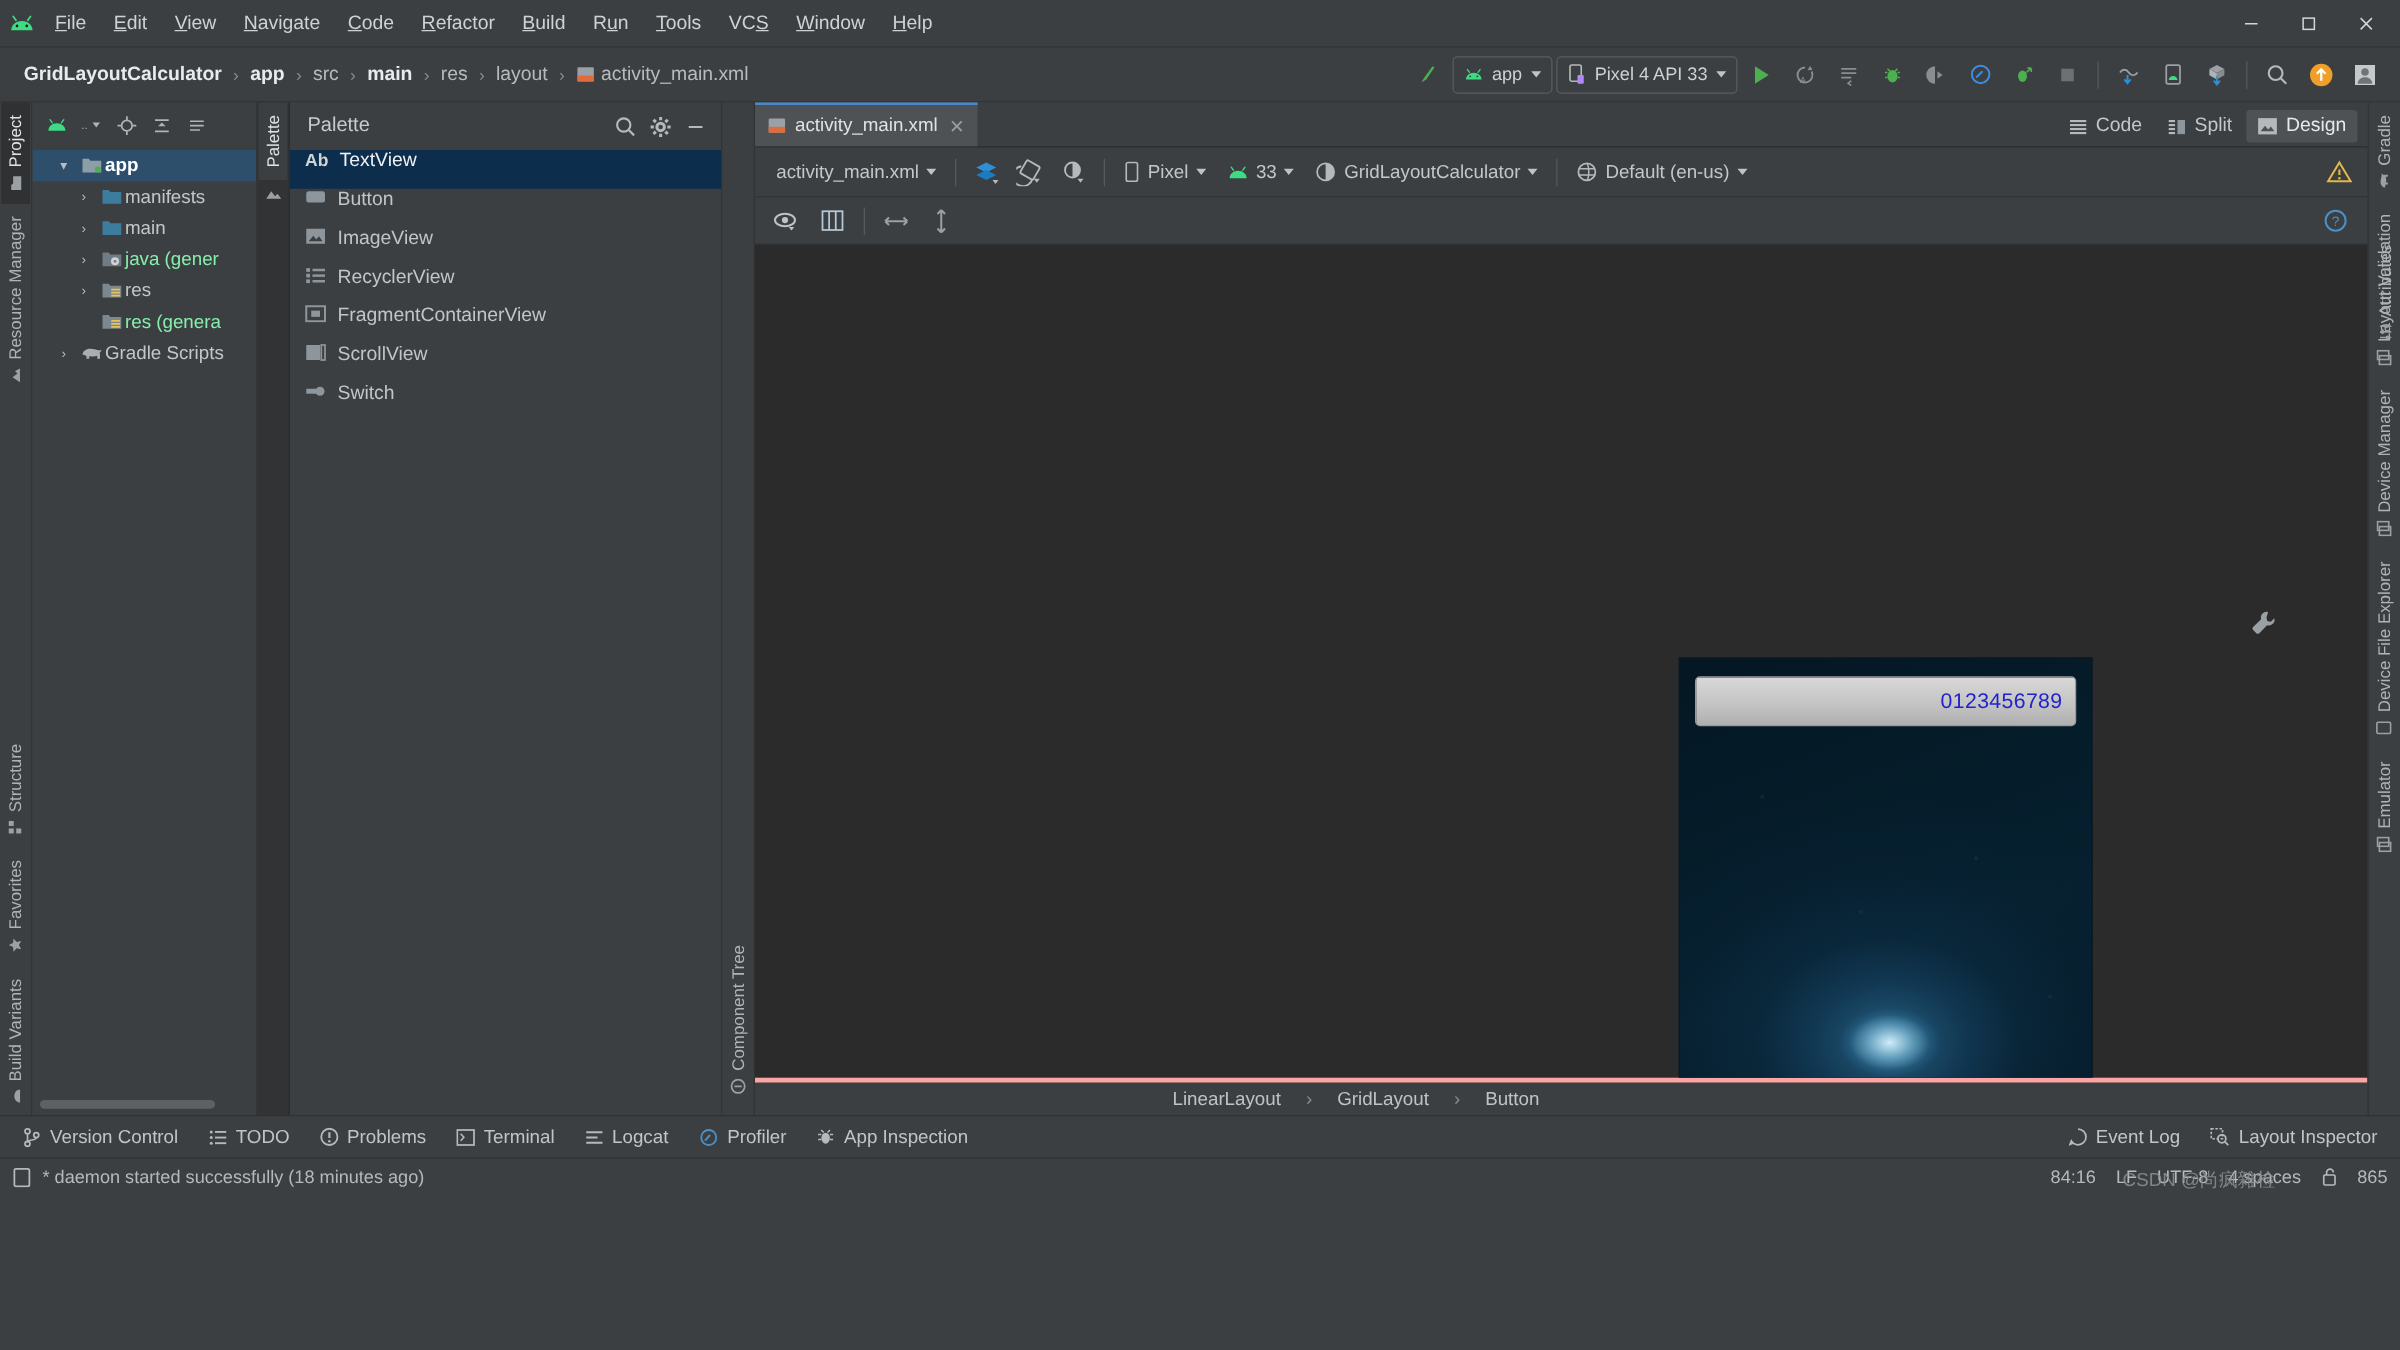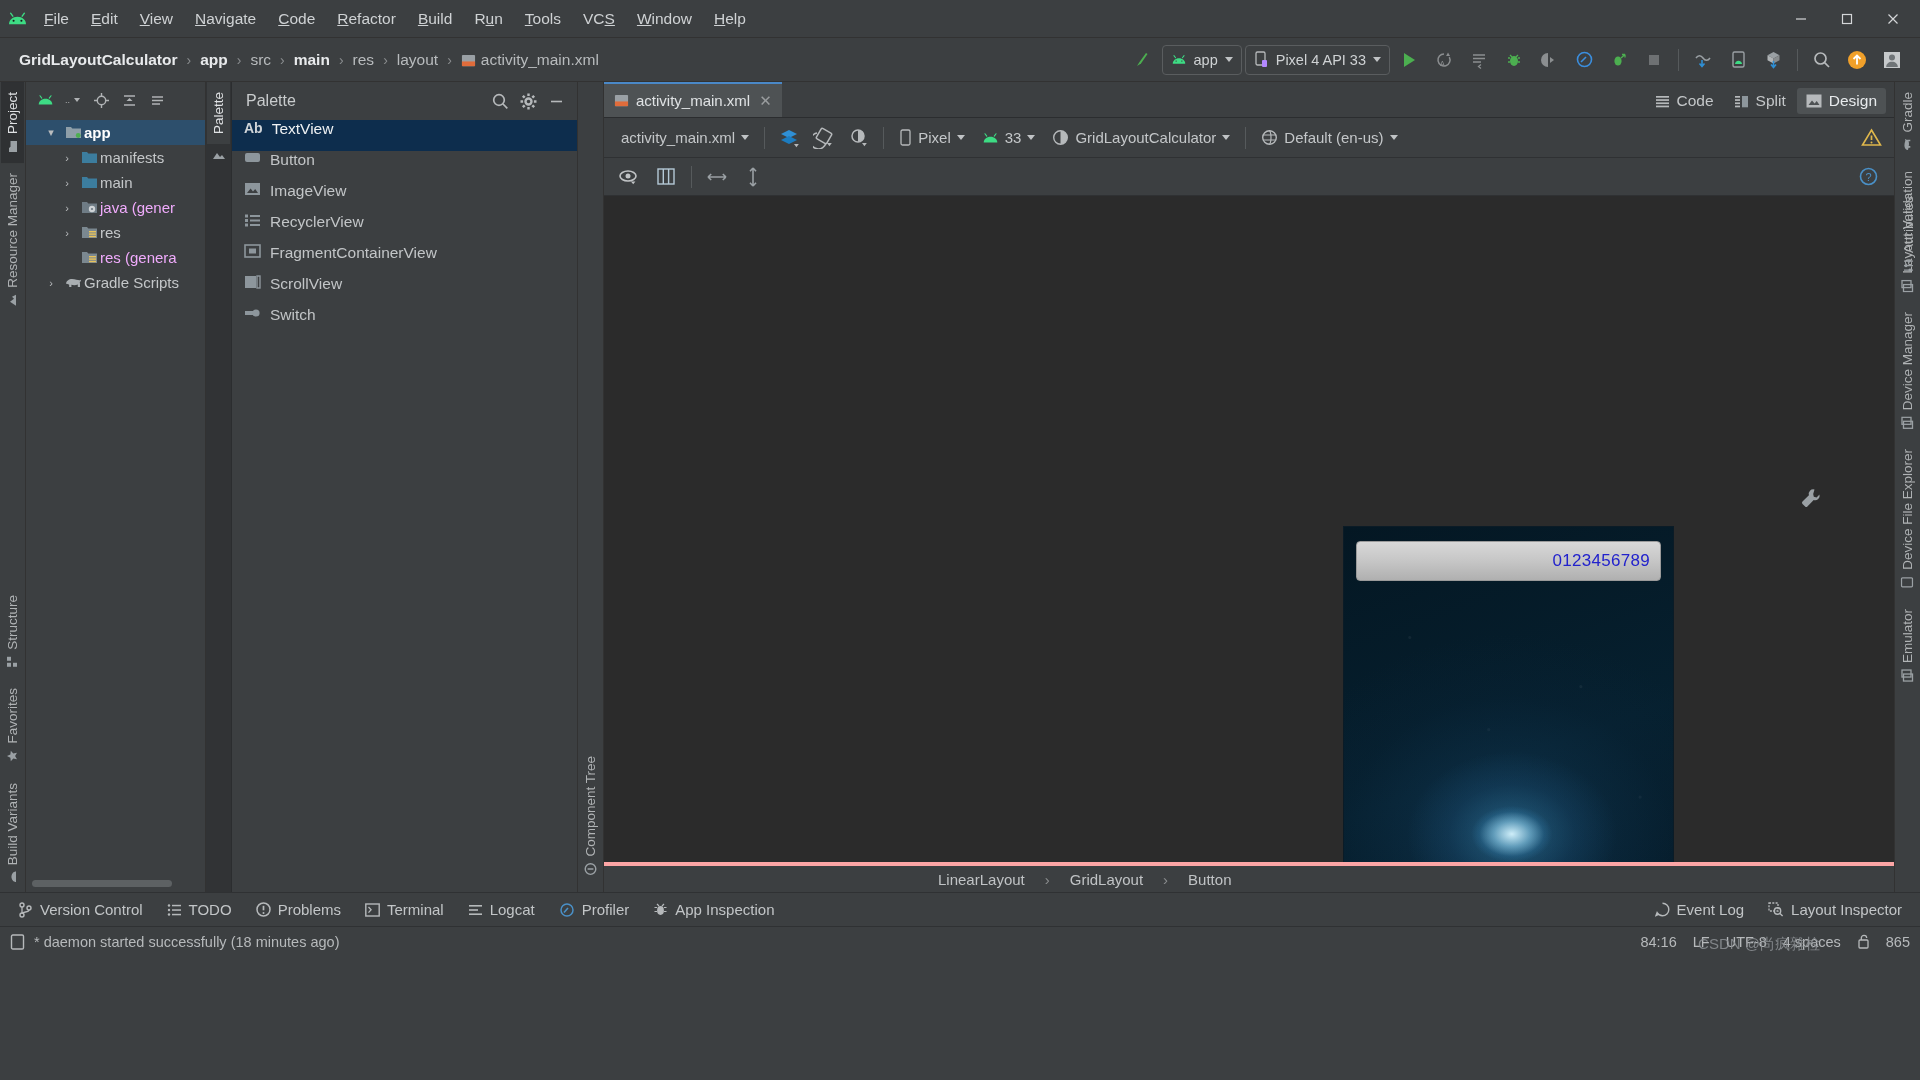--- a/index.html
+++ b/index.html
@@ -79,21 +79,21 @@
     height:36px; display:flex; align-items:center; gap:2px; padding:0 6px; flex:none;
   }
   .pt-btn { width:26px;height:26px;display:flex;align-items:center;justify-content:center;border-radius:3px;}
   .tree { flex:1; overflow:hidden; padding-top:2px; font-size:15px; }
   .row { display:flex; align-items:center; height:25px; padding-right:4px; white-space:nowrap; }
   .row.sel { background:#2d4f6c; }
   .row .arw { width:22px; display:flex; align-items:center; justify-content:center; color:#b9bcbe; font-size:11px; flex:none;}
   .row .ico { width:22px; display:flex; align-items:center; justify-content:center; flex:none; }
   .row .lbl { color:#c4c7c9; }
   .row.sel .lbl { color:#ffffff; font-weight:bold; }
-  .lbl.dim { color:#f0abfc;text-align:center; }
+  .lbl.dim { color:#86efac;text-align:center; }
   .proj-hscroll { height:12px; padding:0 6px 4px 6px; flex:none; }
   .proj-hscroll div { height:7px; width:140px; background:#5d6163; border-radius:4px; }
 
   
   .palstrip { width:26px; background:#313335; flex:none; display:flex; flex-direction:column; align-items:center; border-right:1px solid #2b2d2f;}
   .palstrip .vtab.active { background:#3c3f41; }
 
   
   .palette { width:346px; background:#3c3f41; display:flex; flex-direction:column; flex:none; border-right:1px solid #323232;}
   .pal-head { height:38px; display:flex; align-items:center; padding:0 8px 0 14px; flex:none; }

